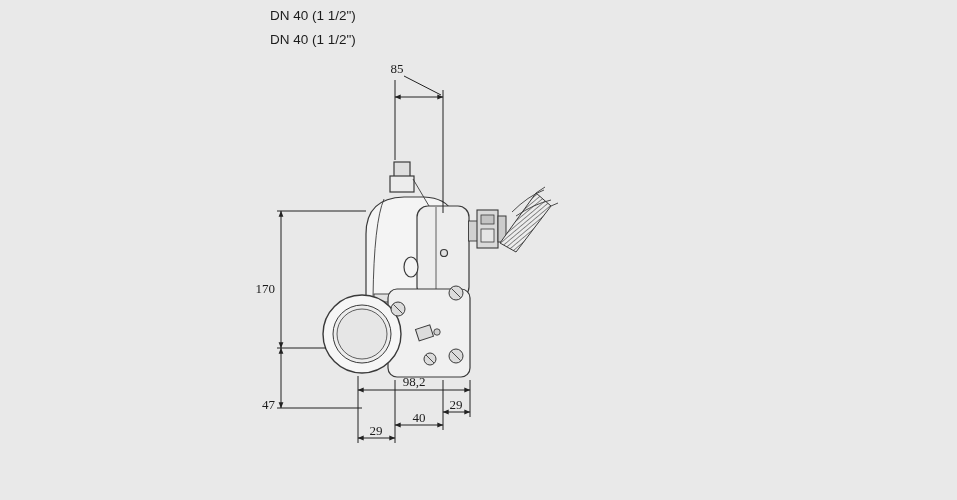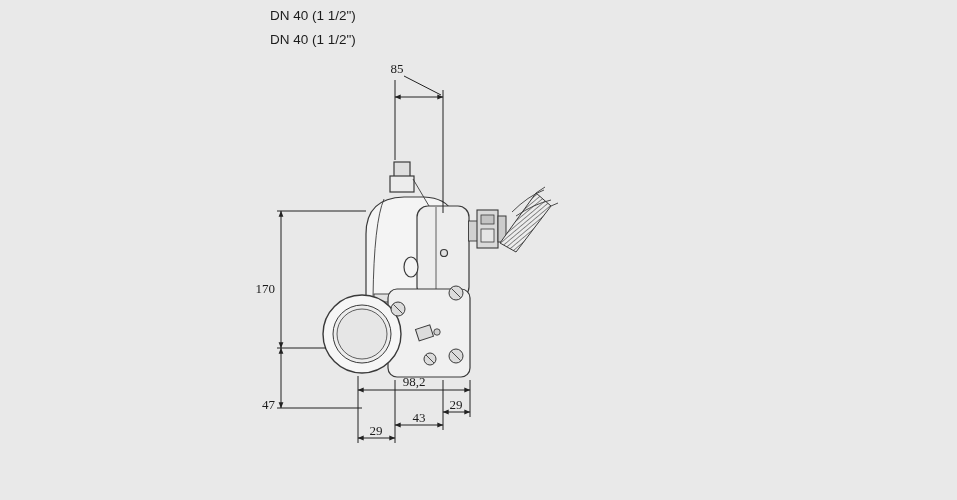--- a/index.html
+++ b/index.html
@@ -140,16 +140,16 @@
   <div class="lbl" style="left:270px; top:8px;">DN 40 (1 1/2")</div>
   <div class="lbl" style="left:270px; top:32px;">DN 40 (1 1/2")</div>
 
   <div class="dim" style="left:385px; top:62px; width:24px;">85</div>
 
   <div class="dim right" style="left:239px; top:258px; width:36px;">170</div>
   <div class="dim right" style="left:239px; top:374px; width:36px;">47</div>
 
   <div class="dim" style="left:392px; top:375px; width:44px;">98,2</div>
   <div class="dim" style="left:441px; top:398px; width:30px;">29</div>
-  <div class="dim" style="left:404px; top:411px; width:30px;">43</div>
+  <div class="dim" style="left:404px; top:411px; width:30px;">40</div>
   <div class="dim" style="left:361px; top:424px; width:30px;">29</div>
 
 </div>
 
 </body></html>

